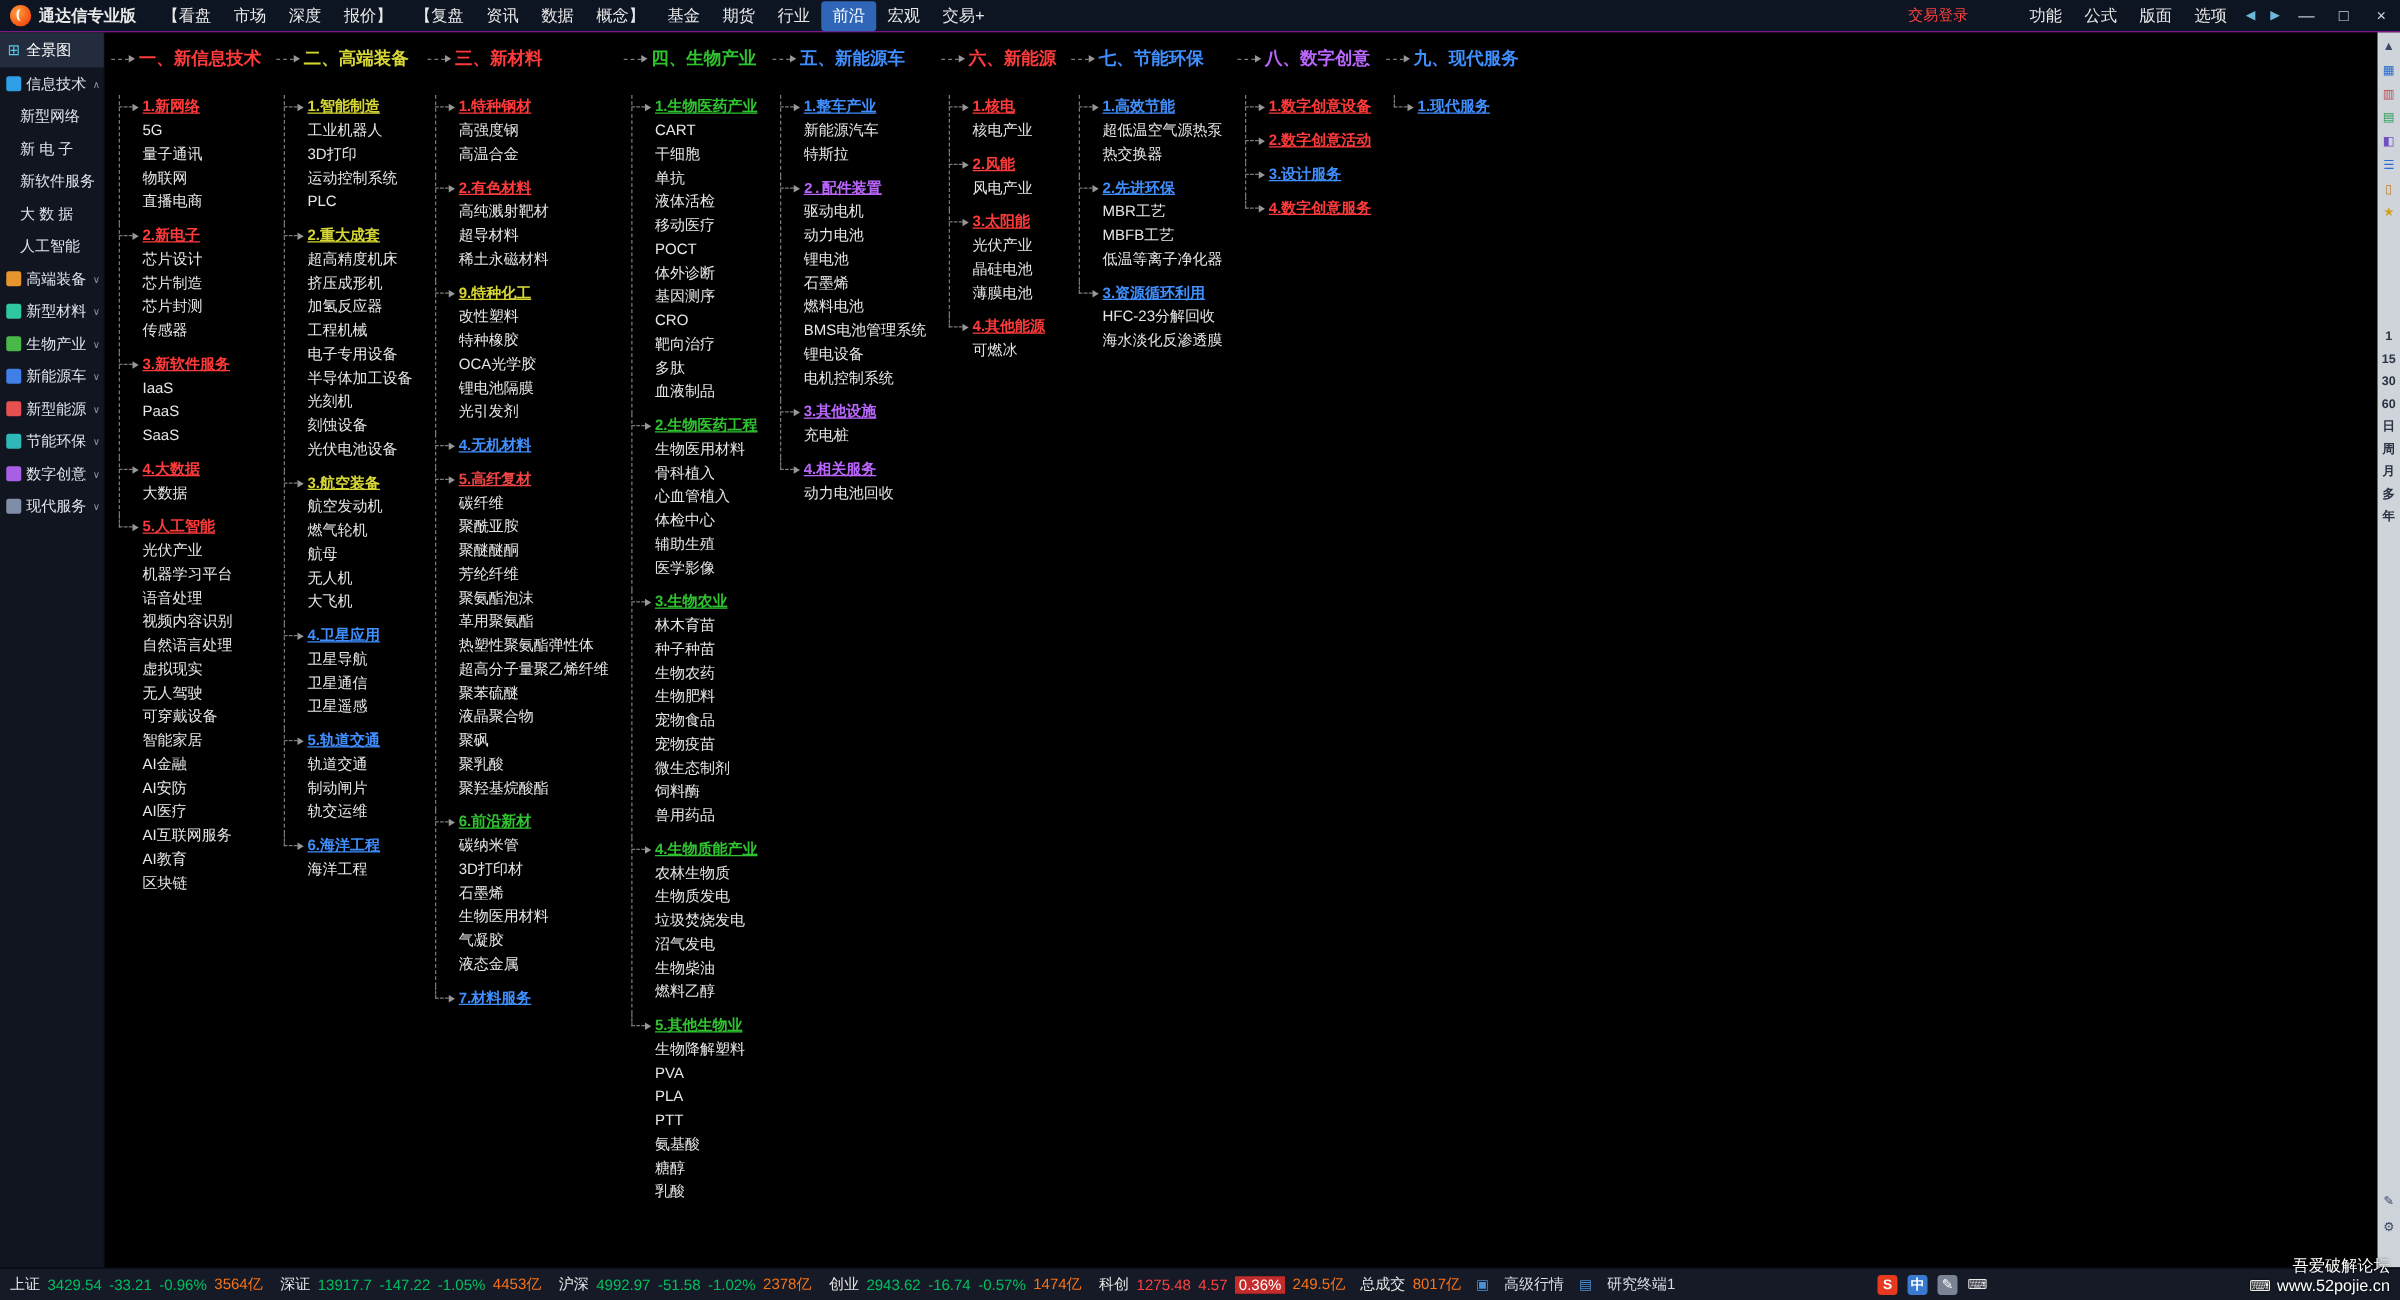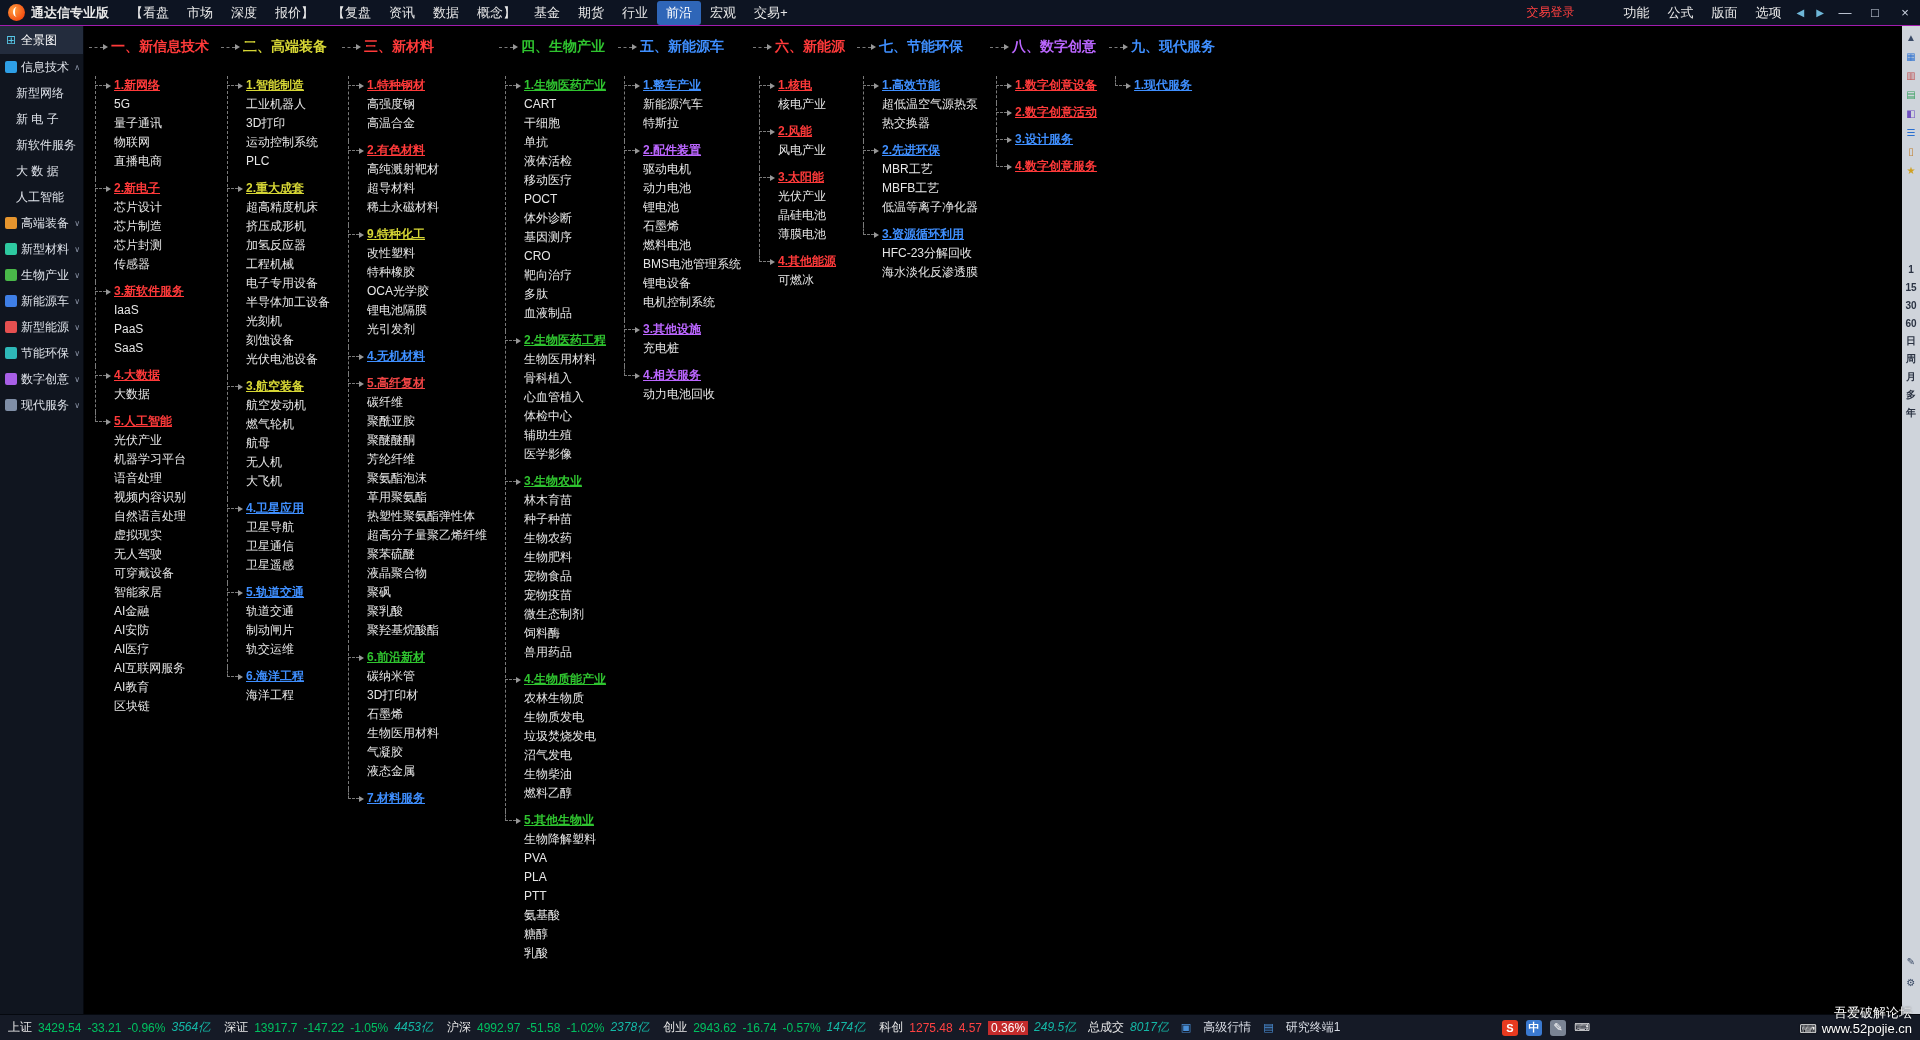--- a/index.html
+++ b/index.html
@@ -57,21 +57,21 @@
   #rt-periods{display:flex;flex-direction:column;align-items:center;gap:4px;margin-top:80px;}
   #rt-bottom{margin-top:auto;margin-bottom:24px;display:flex;flex-direction:column;gap:6px;align-items:center;}
   
   #statusbar{position:absolute;left:0;right:0;bottom:0;height:26px;background:#151a26;
     display:flex;align-items:center;font-size:12px;color:#d8dce4;padding-left:8px;gap:12px;
     border-top:1px solid #05080e;}
   .idx{display:flex;gap:6px;align-items:center;white-space:nowrap;}
   .lbl{color:#e6e6e6;}
   .v-down{color:#00c060;}
   .v-up{color:#ff4242;}
-  .amt{color:#14b8a6;font-style:italic;}
+  .amt{color:#f97316;}
   .pct-hl{background:#c42b2b;color:#fff;padding:0 3px;}
   .st-icon{color:#4a90d8;font-size:11px;}
   .spacer{flex:1;}
   #ime{display:flex;align-items:center;gap:8px;margin-right:330px;}
   .ime-ic{width:16px;height:16px;border-radius:3px;display:flex;align-items:center;justify-content:center;
     font-size:11px;font-weight:bold;}
   
   #watermark{position:absolute;right:8px;bottom:3px;z-index:20;color:#fff;text-align:right;
     font-size:13px;line-height:16px;text-shadow:0 0 2px #000;}
   #watermark .kb{font-size:12px;margin-right:5px;color:#eee;}
@@ -561,21 +561,21 @@
             </div>
             <div class="leaves">
               <div class="leaf">新能源汽车</div>
               <div class="leaf">特斯拉</div>
             </div>
           </div>
           <div class="group">
             <div class="sub-row">
               <span class="hstub"></span>
               <span class="harrow"></span>
-              <span class="sub-title" style="color: rgb(187, 102, 255);">2.配件装置</span>
+              <span class="sub-title" style="color: rgb(187, 102, 255); font-family: Liberation Mono, monospace;">2.配件装置</span>
             </div>
             <div class="leaves">
               <div class="leaf">驱动电机</div>
               <div class="leaf">动力电池</div>
               <div class="leaf">锂电池</div>
               <div class="leaf">石墨烯</div>
               <div class="leaf">燃料电池</div>
               <div class="leaf">BMS电池管理系统</div>
               <div class="leaf">锂电设备</div>
               <div class="leaf">电机控制系统</div>

